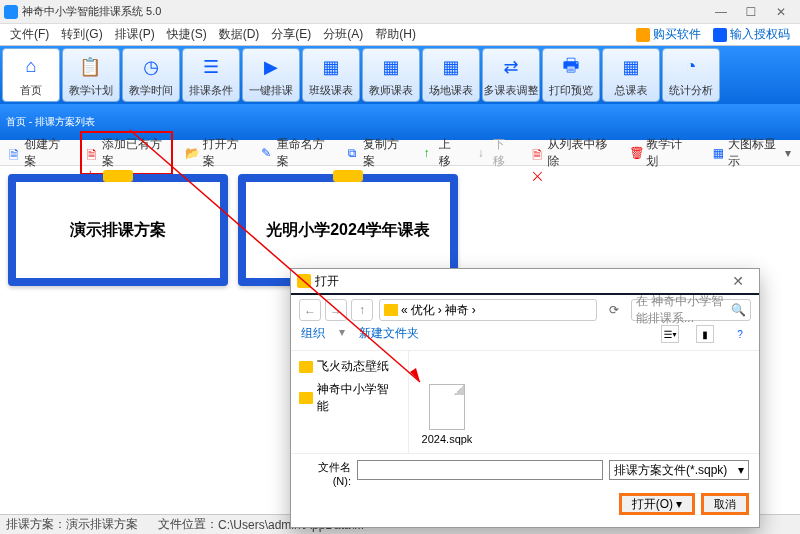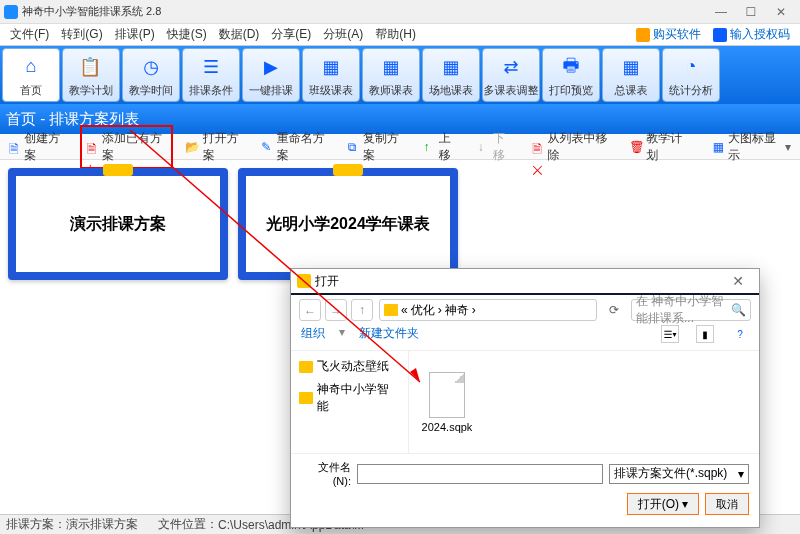--- a/index.html
+++ b/index.html
@@ -11,21 +11,21 @@
 .menubar{height:22px;background:#fff;display:flex;align-items:center;padding:0 4px;border-bottom:1px solid #ccc}
 .menubar .m{padding:14px 6px;color:#333}
 .menubar .spc{flex:1}
 .menubar .act{display:flex;align-items:center;gap:3px;padding:0 6px;color:#0066cc}
 .menubar .act .ico{width:14px;height:14px;background:#0a5cff;border-radius:2px}
 .ribbon{height:58px;background:linear-gradient(#2b90ff,#0a6ae0);display:flex;padding:2px;gap:2px}
 .rbtn{width:58px;background:linear-gradient(#f0f7ff,#d0e4ff);border:1px solid #7ab0e0;border-radius:4px;display:flex;flex-direction:column;align-items:center;justify-content:center;gap:2px}
 .rbtn.home{background:#fff}
 .rbtn .rico{width:28px;height:28px;display:flex;align-items:center;justify-content:center;color:#0a5cff;font-size:18px}
 .rbtn .rlbl{font-size:11px;color:#333}
-.breadcrumb{height:30px;background:linear-gradient(#2b90ff,#0a6ae0);color:#fff;display:flex;align-items:center;padding:0 6px;font-size:15px}
+.breadcrumb{height:36px;background:linear-gradient(#2b90ff,#0a6ae0);color:#fff;display:flex;align-items:center;padding:0 6px;font-size:10px}
 .toolbar{height:26px;background:#fafafa;border-bottom:1px solid #ddd;display:flex;align-items:center;padding:0 4px;gap:8px}
 .tbtn{display:flex;align-items:center;gap:3px;padding:3px 5px;color:#333}
 .tbtn.red{border:2px solid #e00}
 .tbtn .tico{width:14px;height:14px}
 .tbtn.dis{color:#aaa}
 .spc2{flex:1}
 .content{background:#fff;padding:8px;display:flex;gap:10px}
 .card{width:220px;height:112px;background:#fff;border:8px solid #1f57d7;border-radius:4px;display:flex;align-items:center;justify-content:center;position:relative;box-shadow:0 2px 4px rgba(0,0,0,.2)}
 .card .clip{position:absolute;top:-12px;left:50%;transform:translateX(-50%);width:30px;height:12px;background:#ffc400;border-radius:3px}
 .card .txt{font-size:16px;font-weight:bold}
@@ -44,40 +44,40 @@
 .addr .refresh{width:22px;height:22px;display:flex;align-items:center;justify-content:center;color:#666}
 .addr .search{width:120px;height:22px;border:1px solid #ccc;border-radius:3px;display:flex;align-items:center;padding:0 4px;color:#888;font-size:11px}
 .org{height:26px;display:flex;padding:0 10px;gap:14px;border-bottom:1px solid #eee}
 .org .lnk{color:#0066cc}
 .org .sp{flex:1}
 .org .vw{width:18px;height:18px;border:1px solid #ccc;display:flex;align-items:center;justify-content:center;margin-left:3px;font-size:10px}
 .body{flex:1;display:flex}
 .side{width:118px;border-right:1px solid #eee;padding:4px}
 .side .item{display:flex;align-items:center;gap:4px;padding:3px 4px;font-size:11px}
 .side .item .f{width:14px;height:12px;background:#ffc400;border-radius:1px}
-.main{flex:1;display:flex;align-items:center;justify-content:flex-start;padding:8px;gap:8px}
+.main{flex:1;display:flex;align-items:flex-end;justify-content:flex-start;padding:8px;gap:8px}
 .file{width:60px;display:flex;flex-direction:column;align-items:center;gap:3px}
 .file .fico{width:36px;height:46px;border:1px solid #bbb;background:#fff;position:relative}
 .file .fico:before{content:"";position:absolute;top:0;right:0;width:10px;height:10px;background:linear-gradient(135deg,#fff 50%,#ccc 50%)}
 .file .fn{font-size:11px;text-align:center}
 .footer{padding:6px 10px;border-top:1px solid #eee}
-.frow{display:flex;align-items:center;gap:6px;margin-bottom:6px}
+.frow{display:flex;gap:6px;margin-bottom:6px}
 .frow .lbl{width:50px;text-align:right;font-size:11px}
 .frow .inp{flex:1;height:20px;border:1px solid #888;padding:0 4px}
 .frow .sel{width:140px;height:20px;border:1px solid #888;font-size:11px;padding:0 4px;display:flex;align-items:center;justify-content:space-between}
 .frow .btns{display:flex;gap:6px;justify-content:flex-end;flex:1}
-.frow .bt{height:22px;padding:0 10px;border:1px solid #f97316;background:#f0f0f0;display:flex;align-items:center;font-size:11px}
+.frow .bt{height:22px;padding:0 10px;border:3px solid #f97316;background:#f0f0f0;display:flex;align-items:center;font-size:11px}
 svg.arrow{position:absolute;left:80px;top:122px;width:350px;height:270px;pointer-events:none;z-index:10}
 </style>
 </head>
 <body>
 
 <div class="titlebar">
   <div class="logo"></div>
-  <div class="title">神奇中小学智能排课系统 2.8</div>
+  <div class="title">神奇中小学智能排课系统 5.0</div>
   <div class="btn">—</div>
   <div class="btn">☐</div>
   <div class="btn">✕</div>
 </div>
 
 <div class="menubar">
   <div class="m">文件(F)</div>
   <div class="m">转到(G)</div>
   <div class="m">排课(P)</div>
   <div class="m">快捷(S)</div>

